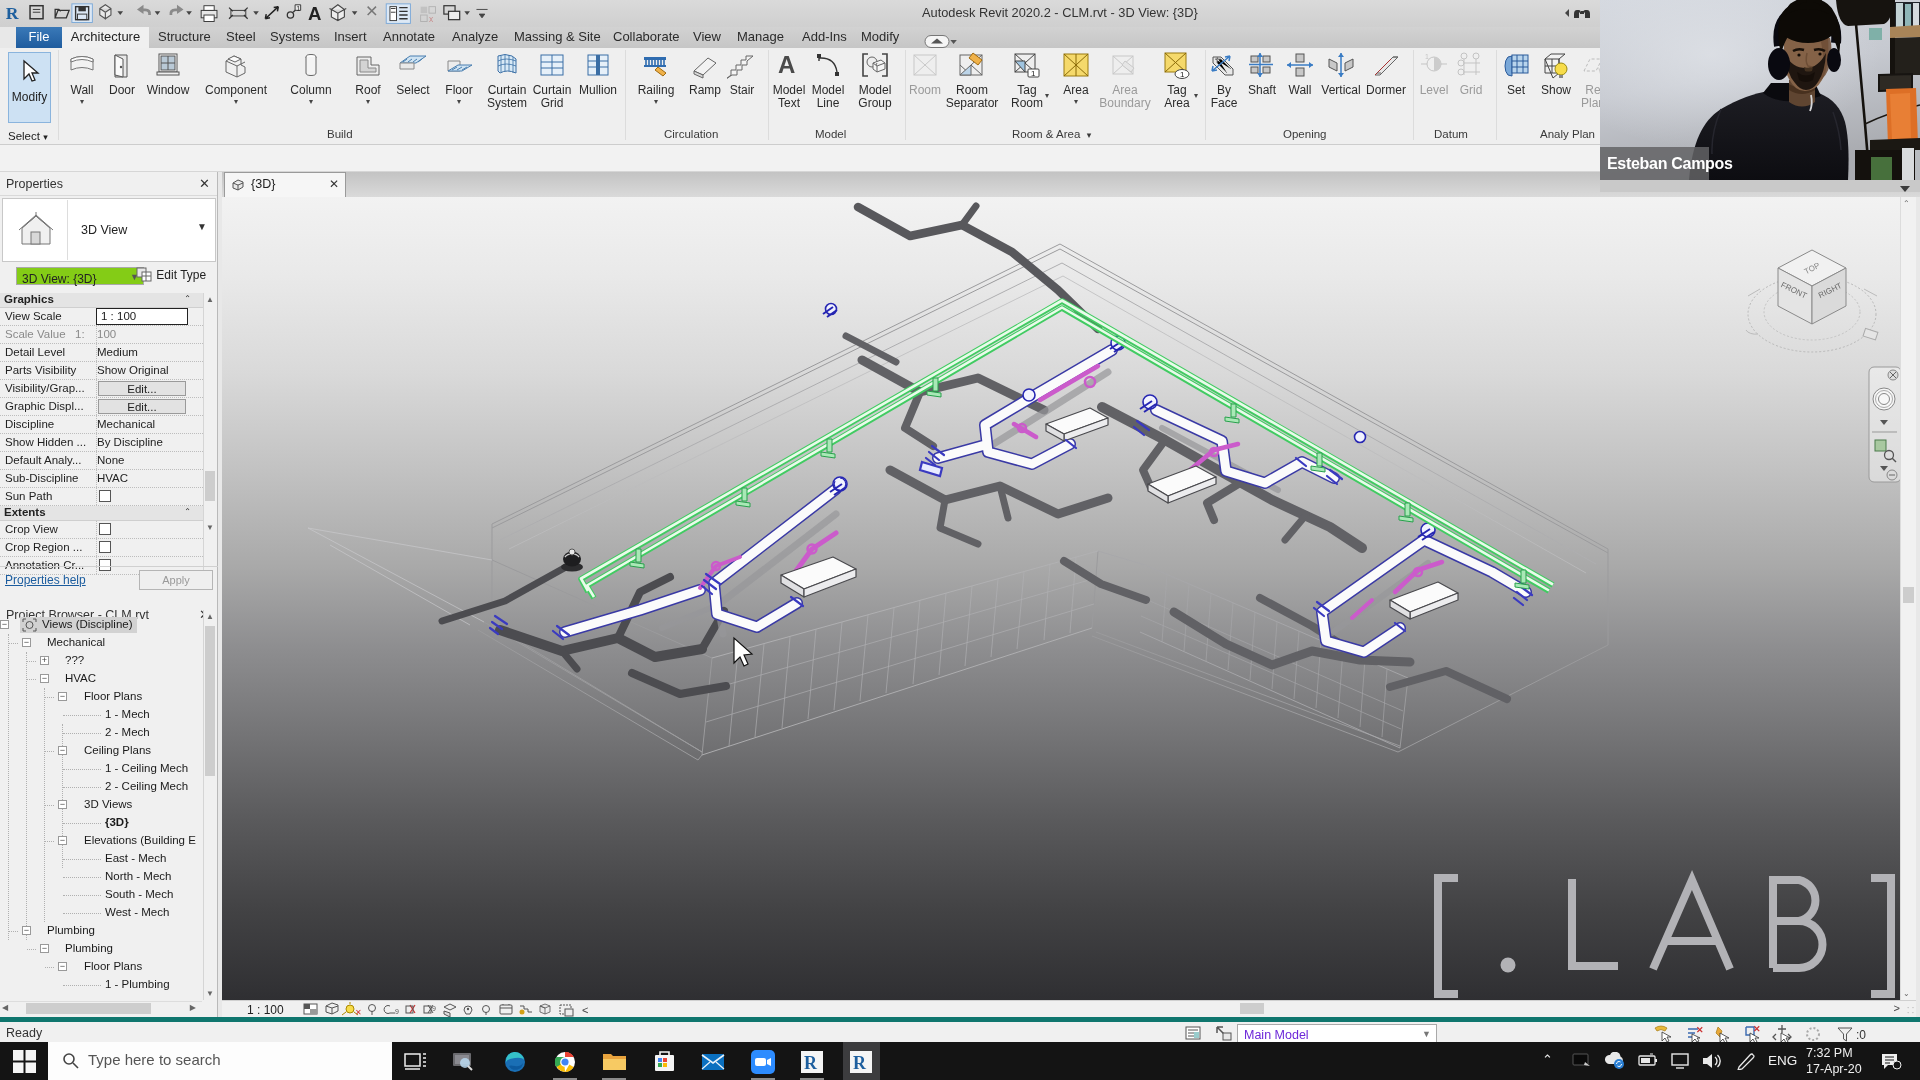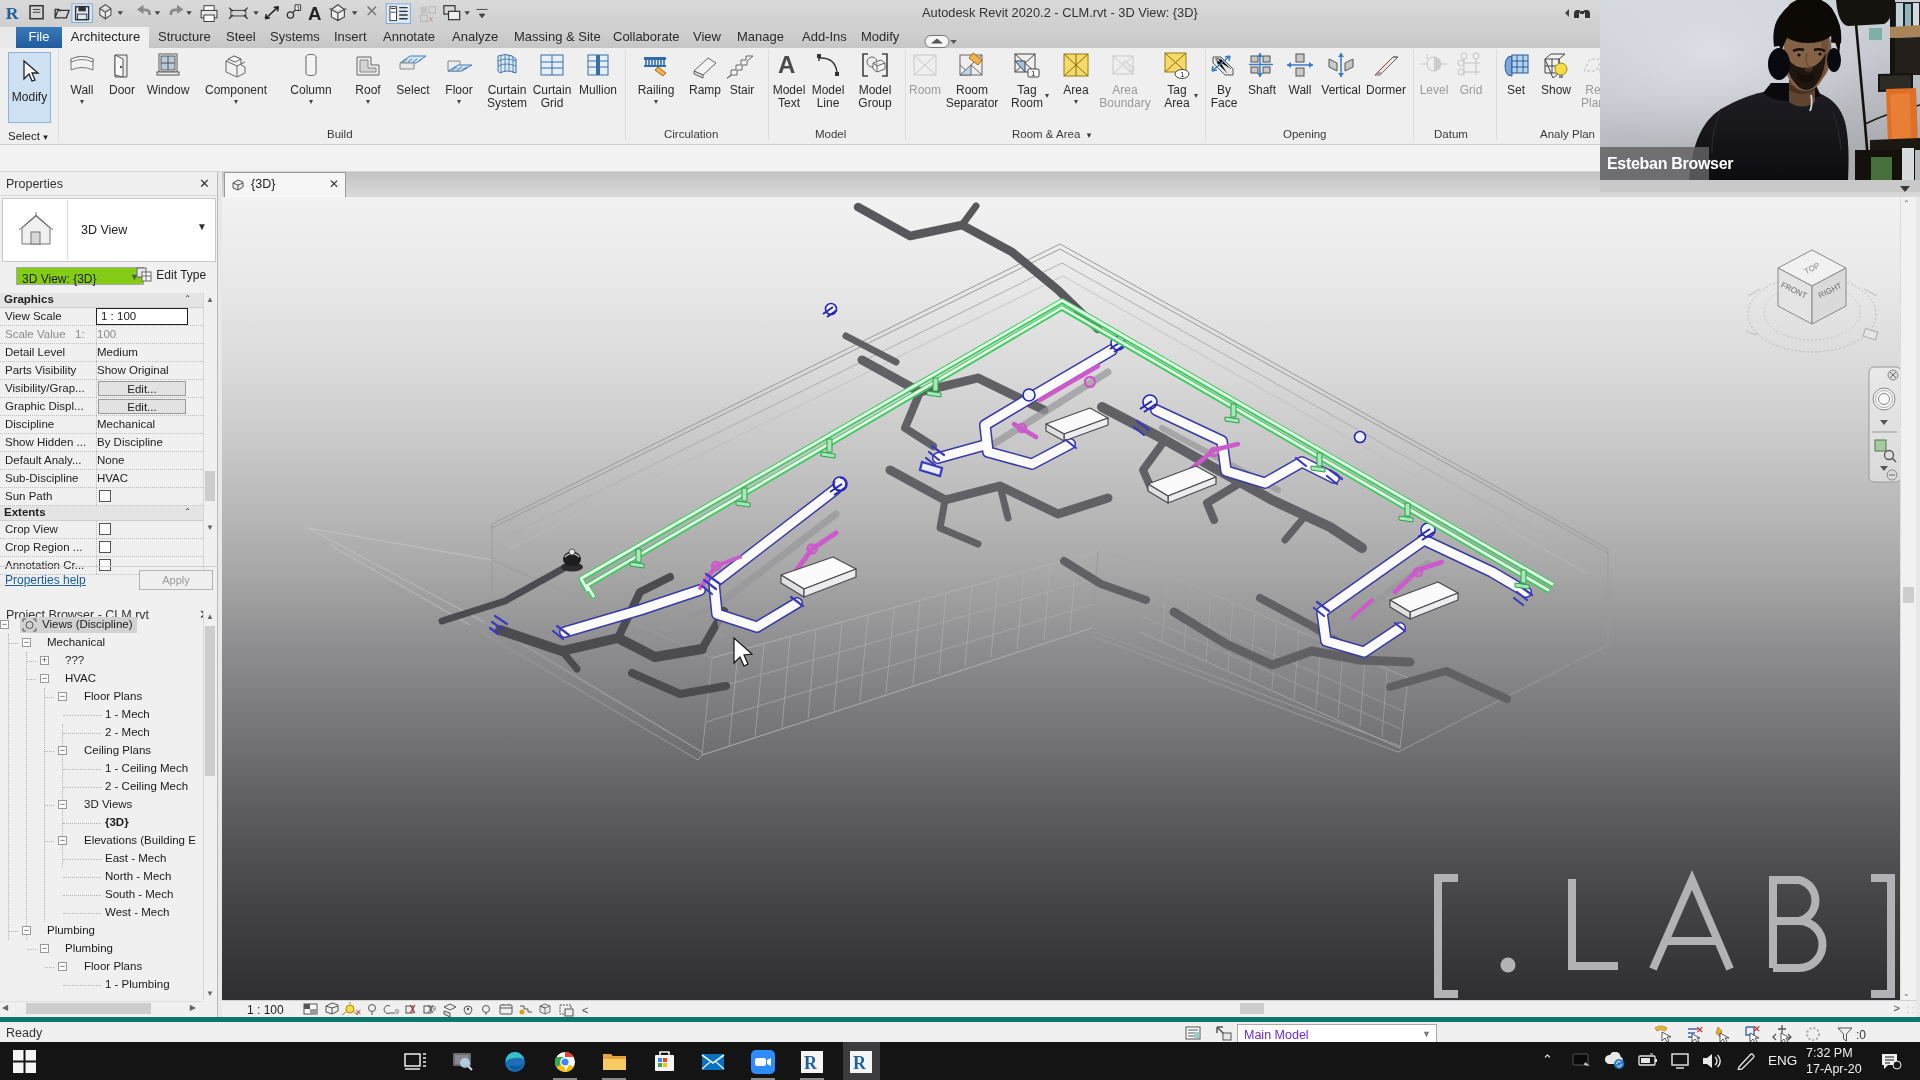--- a/index.html
+++ b/index.html
@@ -971,20 +971,27 @@
  </svg>
 </div>
 
 <div id="taskbar">
  <svg style="position:absolute;left:13px;top:8px" width="23" height="23" viewBox="0 0 23 23">
         <rect x="0" y="0" width="10.5" height="10.5" fill="#f5f5f5"></rect>
         <rect x="12.5" y="0" width="10.5" height="10.5" fill="#f5f5f5"></rect>
         <rect x="0" y="12.5" width="10.5" height="10.5" fill="#f5f5f5"></rect>
         <rect x="12.5" y="12.5" width="10.5" height="10.5" fill="#f5f5f5"></rect>
       </svg>
+ <div id="search">
+  <svg style="position:absolute;left:14px;top:10px" width="18" height="18" viewBox="0 0 18 18">
+          <circle cx="7" cy="7" r="5" fill="none" stroke="#444" stroke-width="1.6"></circle>
+          <path d="M11 11 l5 5" stroke="#444" stroke-width="1.6"></path>
+        </svg>
+  <span style="position:absolute;left:40px;top:9px">Type here to search</span>
+ </div>
  <svg style="position:absolute;left:404px;top:8px" width="23" height="23" viewBox="0 0 23 23">
         <rect x="1" y="4" width="15" height="12" fill="none" stroke="#eee" stroke-width="1.5"></rect>
         <path d="M19 4 h3 M19 8 h3 M19 12 h3 M19 16 h3" stroke="#eee" stroke-width="1.5"></path>
         <path d="M1 19 h15" stroke="#eee" stroke-width="1.5"></path>
       </svg>
  <svg style="position:absolute;left:451px;top:8px" width="24" height="24" viewBox="0 0 24 24">
         <rect x="2" y="3" width="18" height="13" rx="1" fill="#6a6a6e"></rect>
         <rect x="4" y="5" width="14" height="9" fill="#8a8a90"></rect>
         <circle cx="14" cy="13" r="5" fill="#b8d8f0" opacity="0.85"></circle>
         <path d="M17 16 l4 4" stroke="#ddd" stroke-width="2"></path>
@@ -1146,14 +1153,14 @@
  <ellipse cx="215" cy="26" rx="29" ry="17" fill="#0d0a06"></ellipse>
  <ellipse cx="186" cy="64" rx="11" ry="16" fill="#090910"></ellipse>
  <ellipse cx="241" cy="60" rx="7" ry="12" fill="#090910"></ellipse>
  <path d="M218 95 q2 9 -1 16" stroke="#d5d5d7" stroke-width="1.8" fill="none"></path>
 </g>
 </svg>
 </div>
 <div id="camstrip"><svg width="320" height="12">
         <path d="M300 4 l10 0 l-5 6 z" fill="#3a3a3a"></path>
       </svg></div>
-<div id="camname">Esteban Browser</div>
+<div id="camname">Esteban Campos</div>
 </div>
 
 </body></html>

